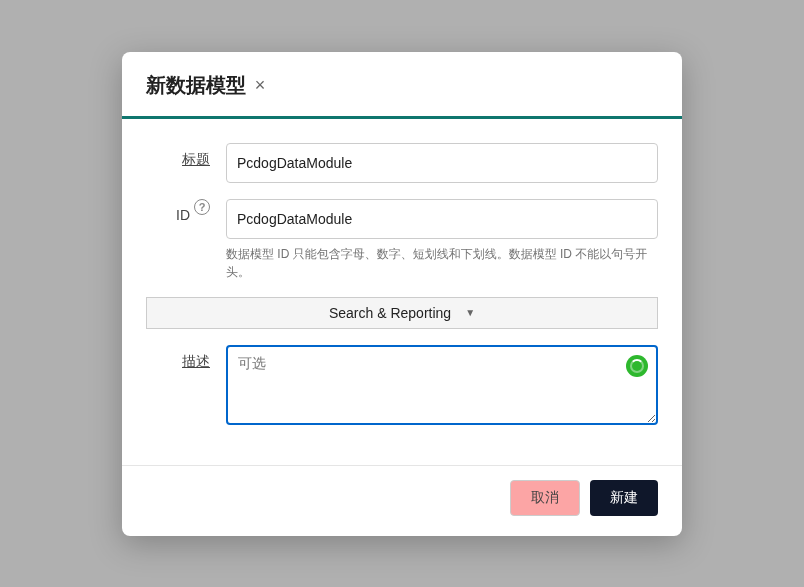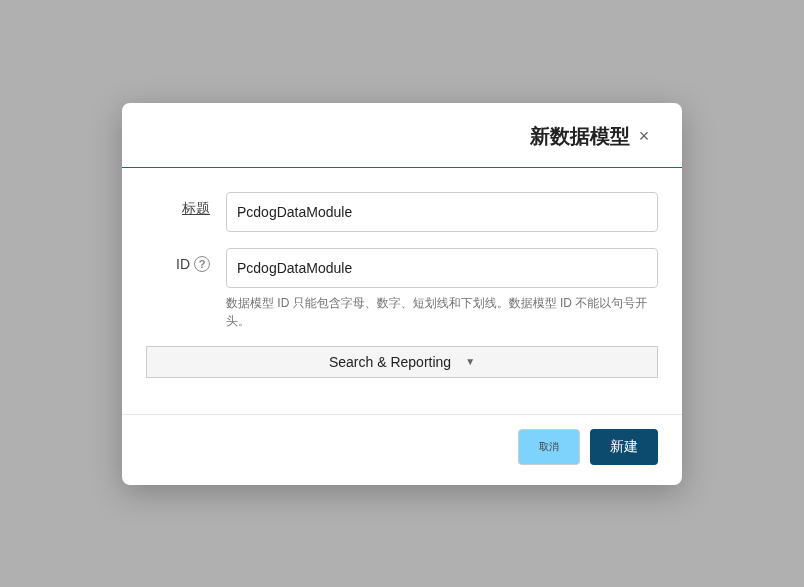--- a/index.html
+++ b/index.html
@@ -31,23 +31,23 @@
       background: #ffffff;
       border-radius: 8px;
       width: 560px;
       box-shadow: 0 8px 32px rgba(0,0,0,0.25);
       overflow: hidden;
     }
 
     .dialog-header {
       display: flex;
       align-items: center;
-      justify-content: flex-end;
+      justify-content: flex-start;
       padding: 20px 24px 16px 24px;
-      border-bottom: 1px solid #0f766e;
+      border-bottom: 3px solid #0f766e;
     }
 
     .dialog-title {
       font-size: 20px;
       font-weight: 600;
       color: #222222;
     }
 
     .close-btn {
       background: none;
@@ -79,21 +79,20 @@
       padding-right: 16px;
       font-size: 14px;
       color: #444;
       line-height: 32px;
       flex-shrink: 0;
       text-decoration: underline;
     }
 
     .form-label-help {
       display: flex;
-      align-items: center;
       justify-content: flex-end;
       width: 80px;
       padding-right: 16px;
       flex-shrink: 0;
       line-height: 32px;
     }
 
     .label-text {
       font-size: 14px;
       color: #444;
@@ -210,32 +209,32 @@
       padding: 14px 24px 20px 24px;
       gap: 10px;
       border-top: 1px solid #e5e5e5;
     }
 
     .btn-cancel {
       height: 36px;
       padding: 0 20px;
       border: 1px solid #cccccc;
       border-radius: 4px;
-      background: #7dd3fc;
-      font-size: 10px;
+      background: #fca5a5;
+      font-size: 14px;
       color: #444;
       cursor: pointer;
     }
 
     .btn-primary {
       height: 36px;
       padding: 0 20px;
       border: none;
       border-radius: 4px;
-      background: #0c4a6e;
+      background: #0f172a;
       font-size: 14px;
       color: #fff;
       cursor: pointer;
       font-weight: 500;
       font-family: Liberation Mono, monospace;
     }
   </style>
 </head>
 <body>
 
@@ -269,20 +268,33 @@
 
       <div class="form-row">
         <div class="form-content">
           <button class="select-btn">
             <span>Search &amp; Reporting</span>
             <span class="dropdown-arrow">▼</span>
           </button>
         </div>
       </div>
 
+      <div class="form-row">
+        <div class="form-label">描述</div>
+        <div class="form-content">
+          <div class="textarea-wrapper">
+            <textarea class="textarea-input" placeholder="可选" style=""></textarea>
+            <div class="spinner-icon">
+              <div class="spinner-circle">
+                <div class="spinner-inner"></div>
+              </div>
+            </div>
+          </div>
+        </div>
+      </div>
 
     </div>
 
     <div class="dialog-footer">
       <button class="btn-cancel">取消</button>
       <button class="btn-primary">新建</button>
     </div>
   </div>
 </div>
 

